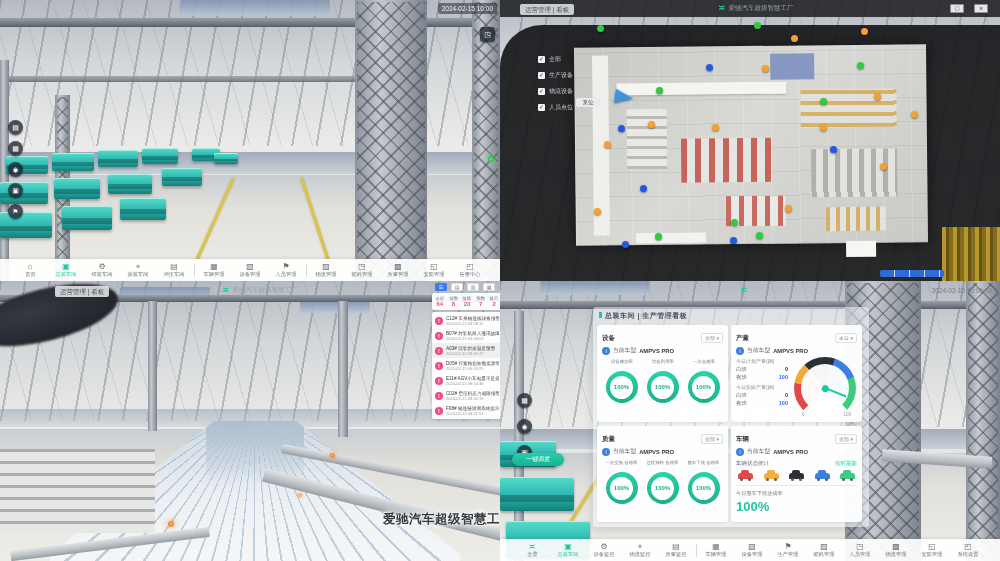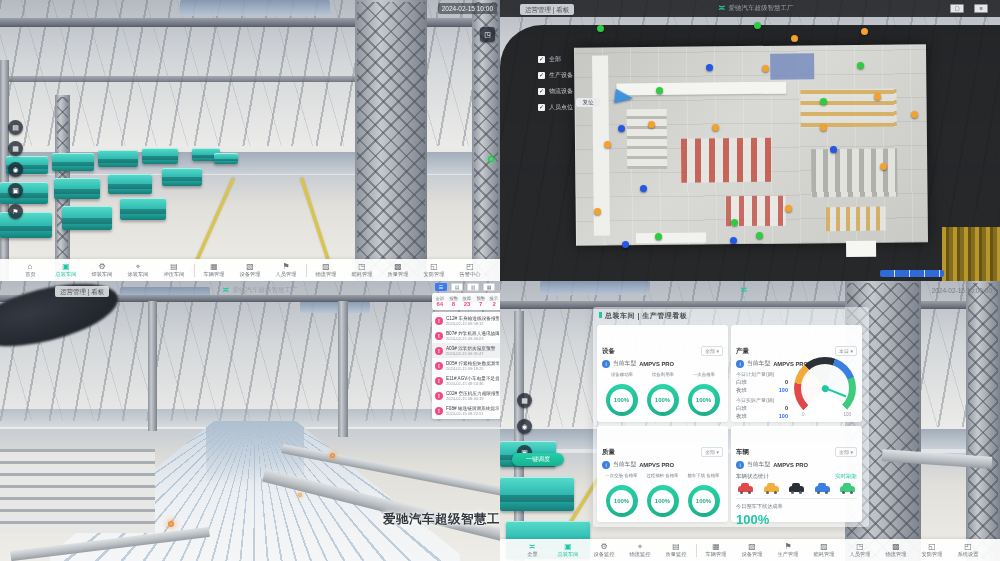--- a/index.html
+++ b/index.html
@@ -93,21 +93,21 @@
   .ap-item.selected{background:#eef0f2;}
   .ap-item .dot{flex:0 0 8px;width:8px;height:8px;border-radius:50%;background:#ef4b81;color:#fff;font-size:5.5px;font-weight:bold;line-height:8px;text-align:center;}
   .ap-item .tx{overflow:hidden;}
   .ap-item .t1{font-size:4.9px;color:#3c4046;white-space:nowrap;transform:scale(.95);transform-origin:left;}
   .ap-item .t2{font-size:4.5px;color:#9aa0a6;white-space:nowrap;transform:scale(.9);transform-origin:left;}
 
   
   .dash{position:absolute;left:93px;top:26px;width:276px;height:220px;background:rgba(242,245,247,.55);border-radius:3px;box-shadow:0 2px 10px rgba(40,50,60,.18);}
   .dash-title{position:absolute;left:6px;top:4px;font-size:7px;color:#4c5258;font-weight:bold;letter-spacing:.5px;}
   .dash-title::before{content:"";display:inline-block;width:3px;height:6px;background:#1fc8a5;margin-right:3px;}
-  .card{position:absolute;background:rgba(255,255,255,.94);border-radius:3px;box-shadow:0 1px 3px rgba(0,0,0,.08);padding:21px 5px;}
+  .card{position:absolute;background:rgba(255,255,255,.94);border-radius:3px;box-shadow:0 1px 3px rgba(0,0,0,.08);padding:8px 5px;}
   .card-h{display:flex;align-items:center;justify-content:space-between;}
   .card-h .t{font-size:6.5px;font-weight:bold;color:#34383d;}
   .drop{font-size:5px;color:#8a9097;border:1px solid #dcdfe2;border-radius:2px;padding:0 3px;line-height:8px;cursor:pointer;white-space:nowrap;}
   .model-row{display:flex;align-items:center;gap:3px;margin-top:3px;}
   .model-row .mi{width:8px;height:8px;border-radius:50%;background:#3b7fe0;color:#fff;font-size:5.5px;line-height:8px;text-align:center;}
   .model-row .ml{font-size:5.8px;color:#5a6066;}
   .model-row .mv{font-size:5.8px;font-weight:bold;color:#34383d;}
   .donut-row{display:flex;justify-content:space-between;margin-top:4px;}
   .donut-cell{width:39px;display:flex;flex-direction:column;align-items:center;}
   .dlabel{height:12px;font-size:4.8px;color:#79818a;text-align:center;line-height:1.2;transform:scale(.92);}

